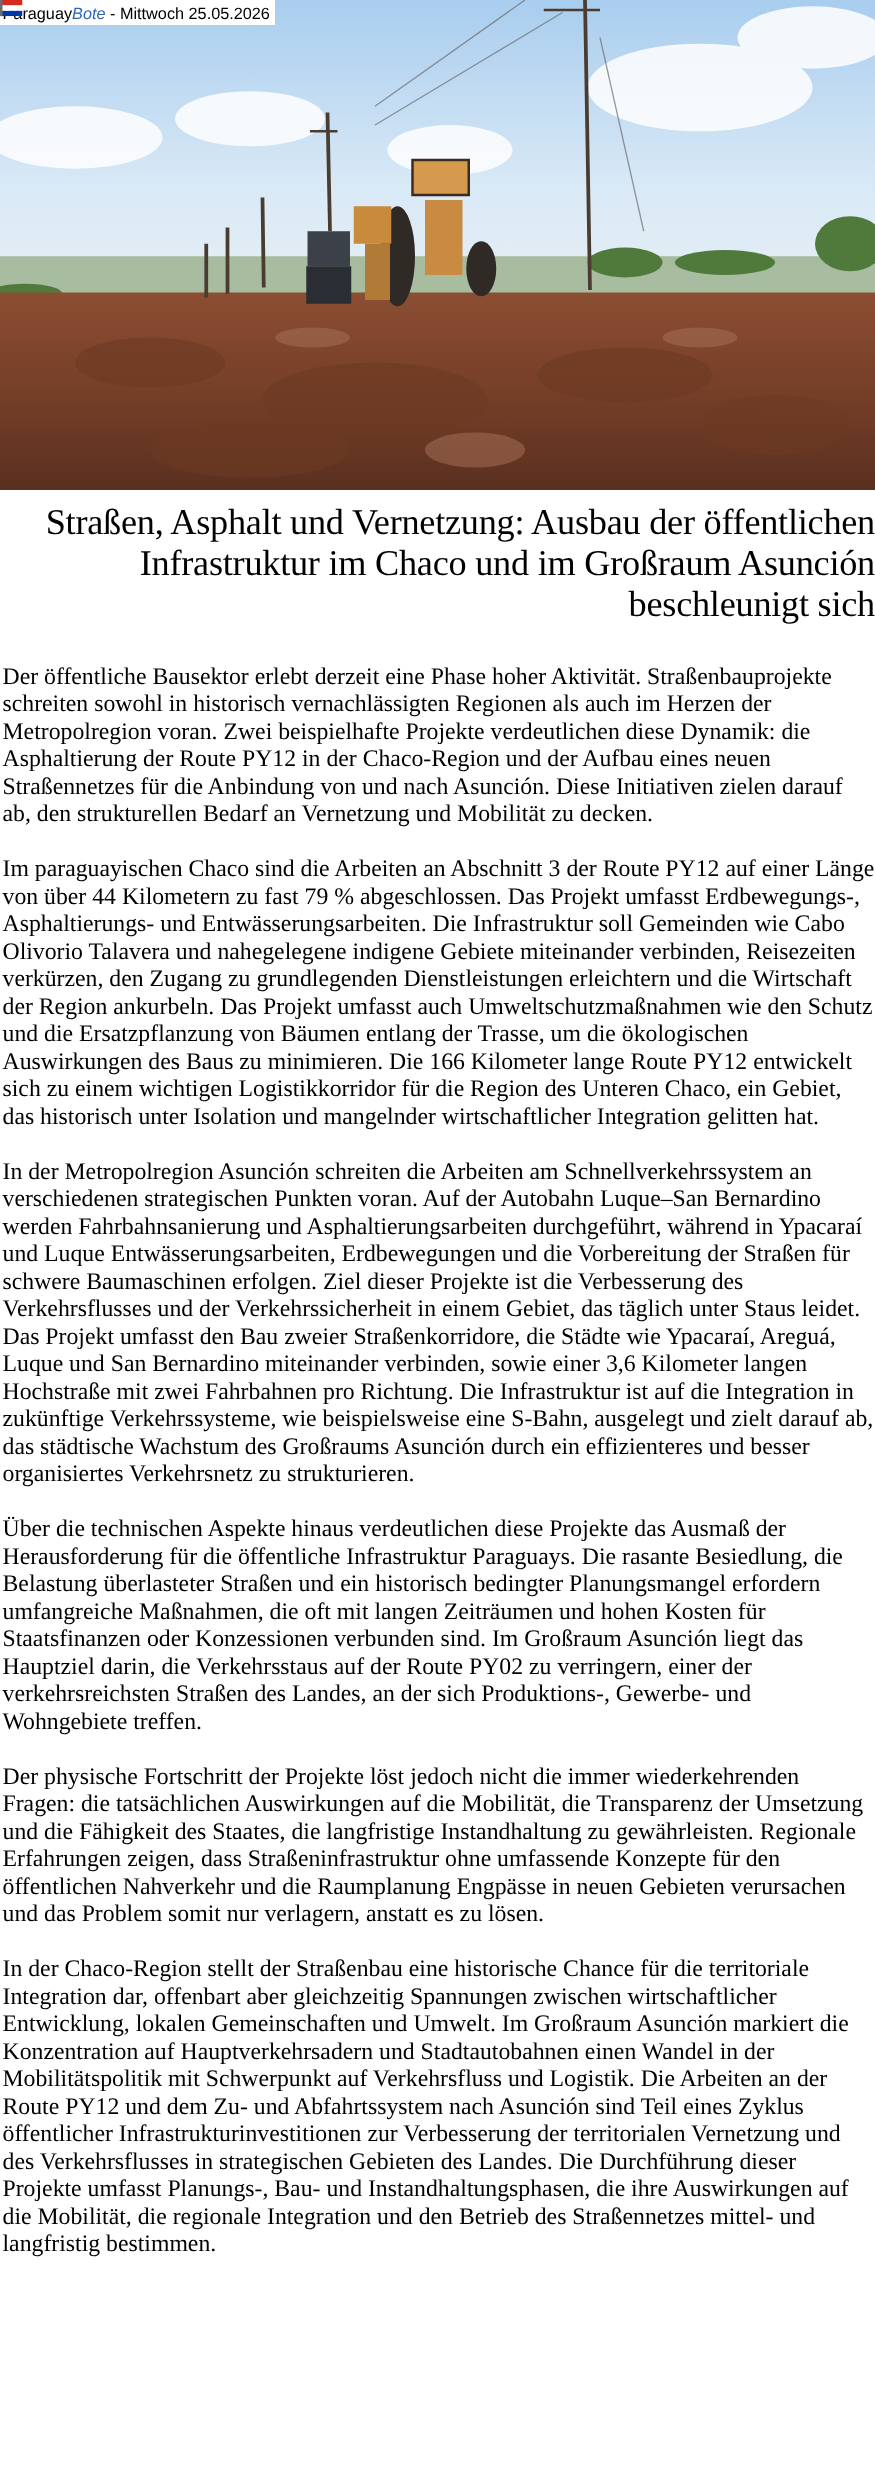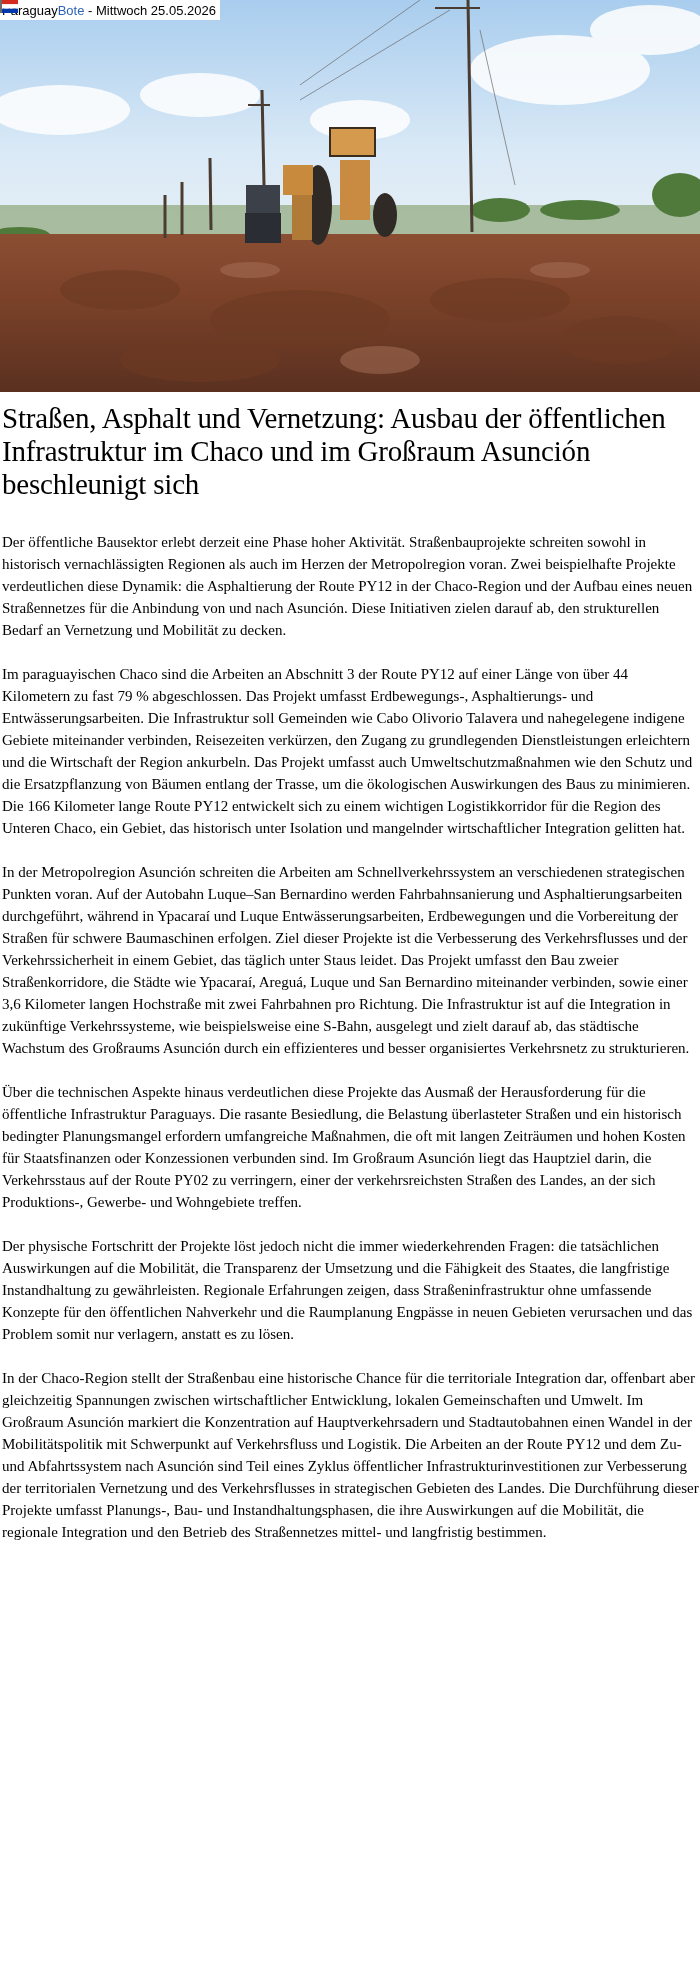--- a/index.html
+++ b/index.html
@@ -8,26 +8,27 @@
     position: relative; width: 700px; height: 392px; overflow: hidden;
     background: linear-gradient(to bottom, #bcd9f2 0%, #d7e8f6 40%, #e3eef5 58%, #9aa38a 64%, #6e4a33 68%, #8a4f33 74%, #7a4127 85%, #5e3322 100%);
   }
   .hero svg { position: absolute; left: 0; top: 0; }
   .badge {
     position: absolute; left: 0; top: 0; height: 20px; background: #fff;
     display: flex; align-items: center; padding: 0 4px 0 2px;
     font-family: "Liberation Sans", "DejaVu Sans", sans-serif; font-size: 13px; color: #000;
   }
   .badge .flag { width: 18px; height: 13px; margin-right: 2px; display: inline-block; }
-  .badge .brand-b { color: #2e64b8; }
+  .badge .brand-b { color: #2e64b8; font-style: italic; }
   h1 {
     margin: 10px 0 0 2px; font-weight: normal; font-size: 29px; line-height: 33px;
     letter-spacing: -0.2px;
+    text-align: right;
   }
-  .article { margin: 30px 0 0 2px; font-size: 15px; line-height: 22px; }
+  .article { margin: 30px 0 0 2px; font-size: 19px; line-height: 22px; }
   .article p { margin: 0 0 22px 0; }
 </style>
 </head>
 <body>
 
 <div class="hero">
   <svg width="700" height="392" viewBox="0 0 700 392">
     <defs>
       <linearGradient id="sky" x1="0" y1="0" x2="0" y2="1">
         <stop offset="0" stop-color="#a9cdee"></stop>

